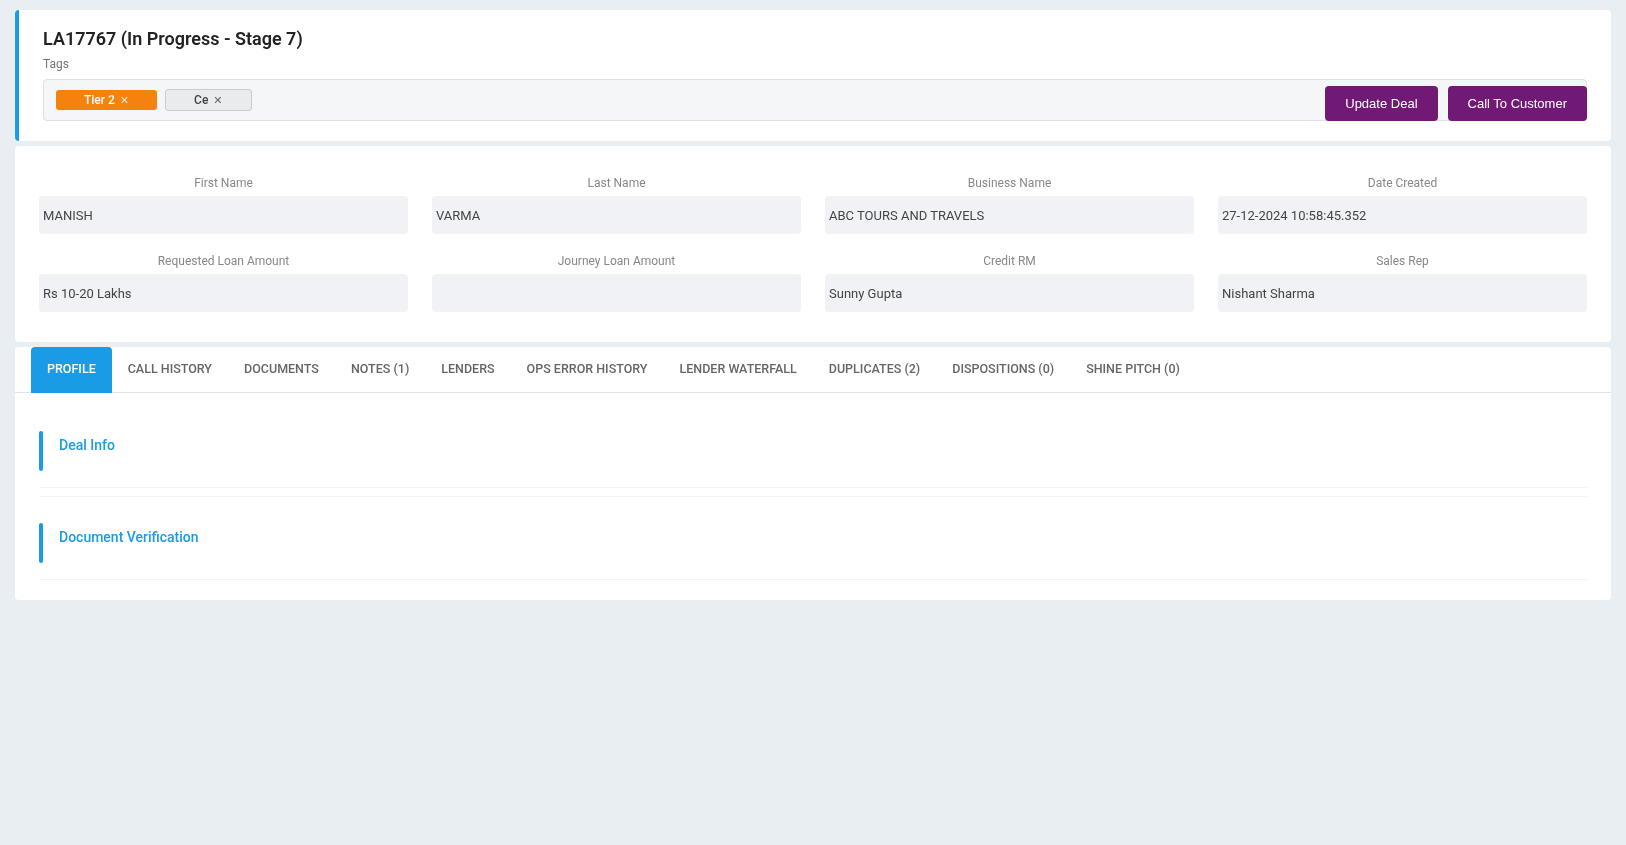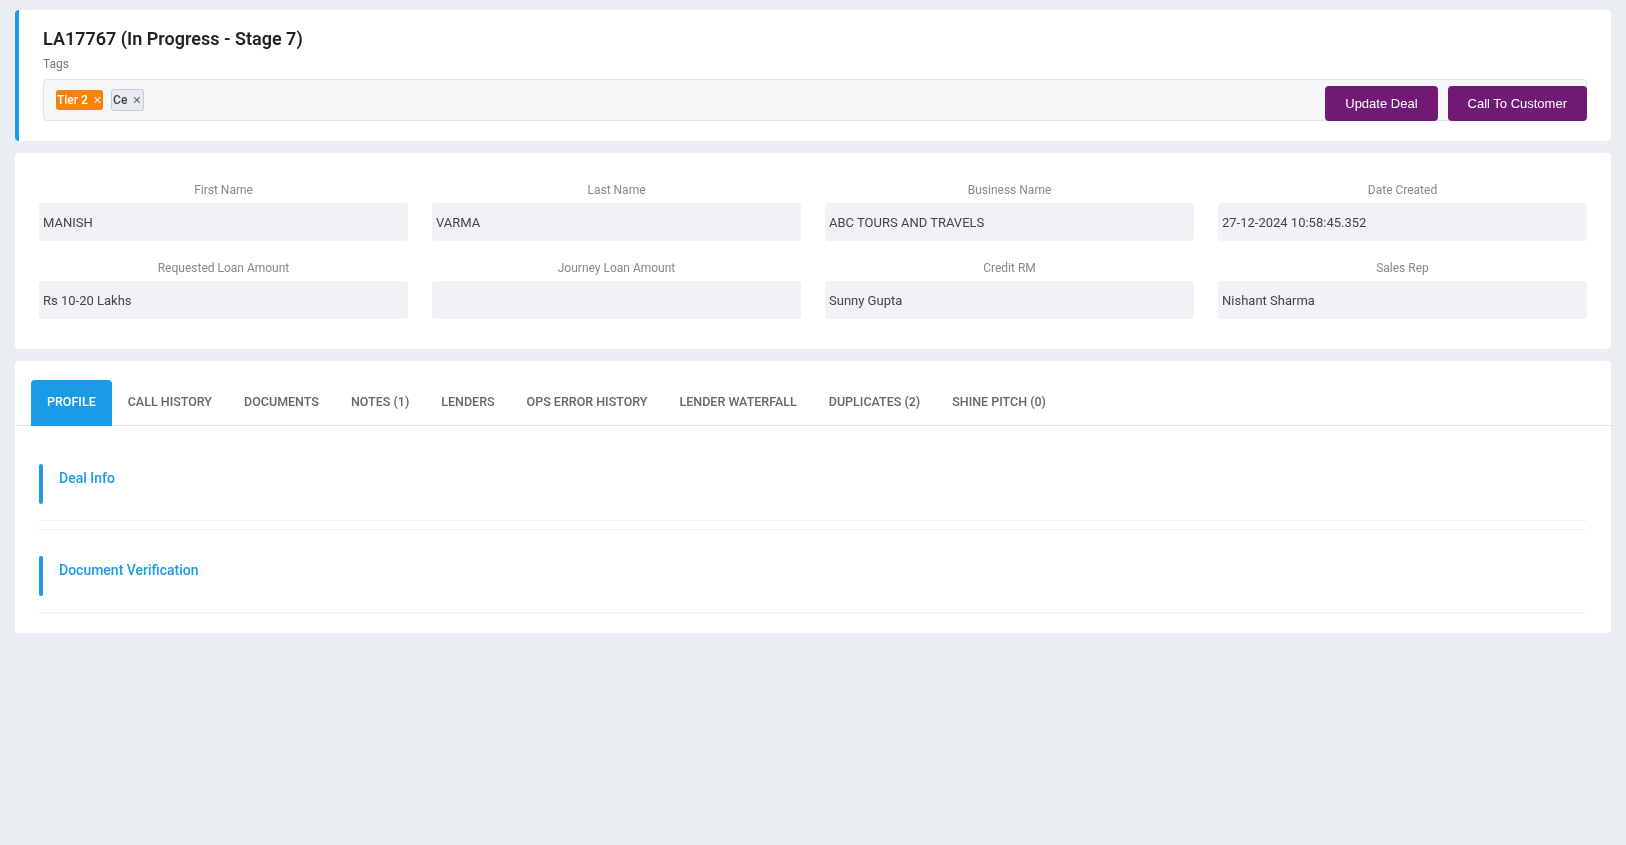--- a/index.html
+++ b/index.html
@@ -8,21 +8,21 @@
       background: #e8eef2;
       min-height: 845px;
       font-size: 13px;
       color: #333;
     }
 
     .main-container {
       padding: 10px 15px;
       display: flex;
       flex-direction: column;
-      gap: 12px;
+      gap: 5px;
     }
 
     
     .top-card {
       background: #fff;
       border-radius: 4px;
       padding: 18px 24px 20px;
       position: relative;
       border-left: 4px solid #1a9be6;
     }
@@ -48,21 +48,21 @@
       border: 1px solid #dde2e8;
       border-radius: 4px;
       padding: 8px 12px;
       min-height: 42px;
     }
 
     .tag {
       display: inline-flex;
       align-items: center;
       gap: 5px;
-      padding: 3px 1px;
+      padding: 3px 28px;
       border-radius: 3px;
       font-size: 12px;
       font-weight: 500;
     }
 
     .tag-orange {
       background: #f5820d;
       color: #fff;
     }
 
@@ -150,21 +150,20 @@
 
     .tab-item {
       padding: 14px 16px;
       font-size: 12.5px;
       color: #666;
       cursor: pointer;
       border-bottom: 3px solid transparent;
       margin-bottom: -1px;
       white-space: nowrap;
       font-weight: 500;
-      margin-top: 19px;
     }
 
     .tab-item.active {
       background: #1a9be6;
       color: #fff;
       border-radius: 4px 4px 0 0;
       border-bottom: 3px solid #1a9be6;
     }
 
     .tabs-content {
@@ -277,20 +276,21 @@
     <div class="tabs-nav">
 
     <div class="tab-item active">PROFILE</div>
         <div class="tab-item">CALL HISTORY</div>
         <div class="tab-item">DOCUMENTS</div>
         <div class="tab-item">NOTES (1)</div>
         <div class="tab-item">LENDERS</div>
         <div class="tab-item">OPS ERROR HISTORY</div>
         <div class="tab-item">LENDER WATERFALL</div>
         <div class="tab-item">DUPLICATES (2)</div>
+        <div class="tab-item">DISPOSITIONS (0)</div>
         <div class="tab-item">SHINE PITCH (0)</div>
       </div>
     <div class="tabs-content">
 
     <div class="section-item">
           <div class="section-indicator"></div>
           <div class="section-title">Deal Info</div>
         </div>
         <hr class="divider">
         <div class="section-item">

